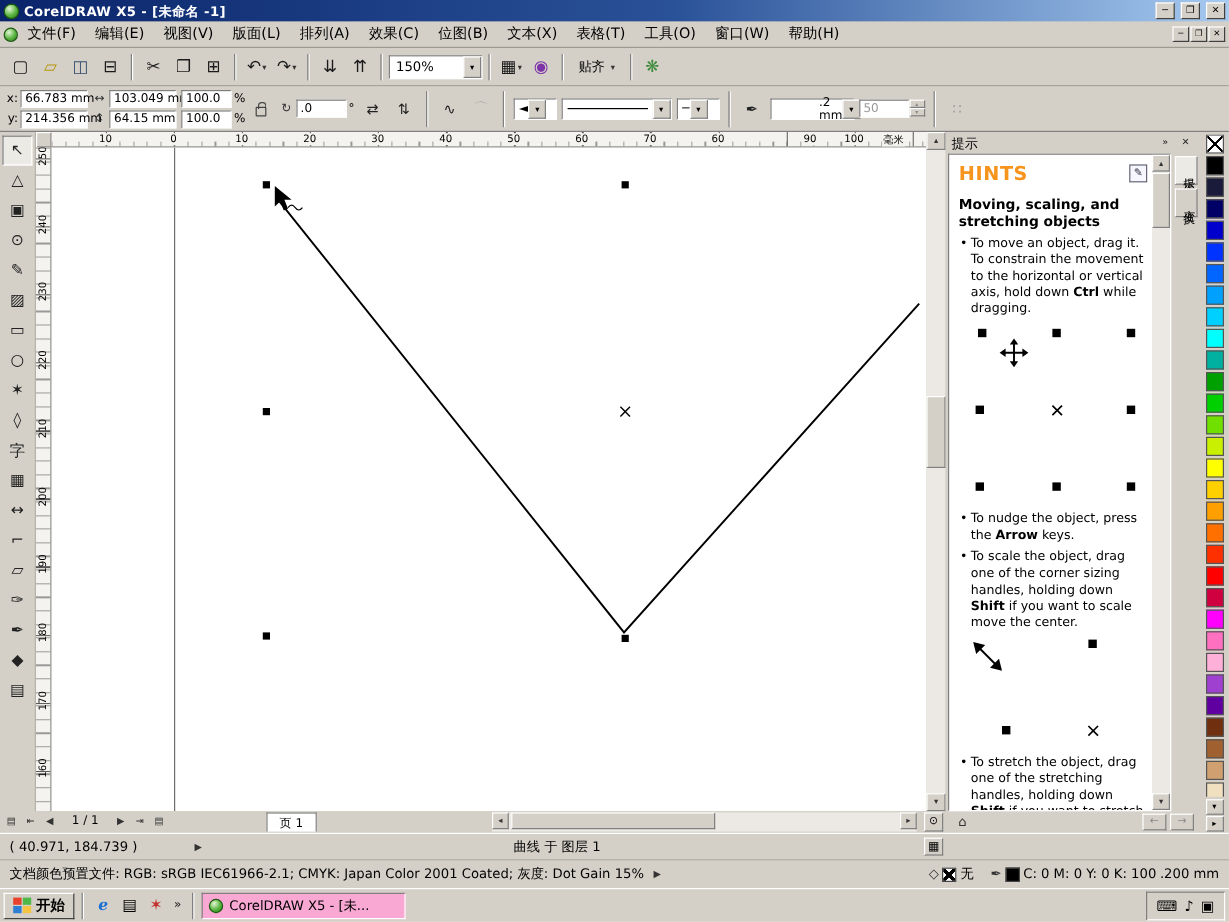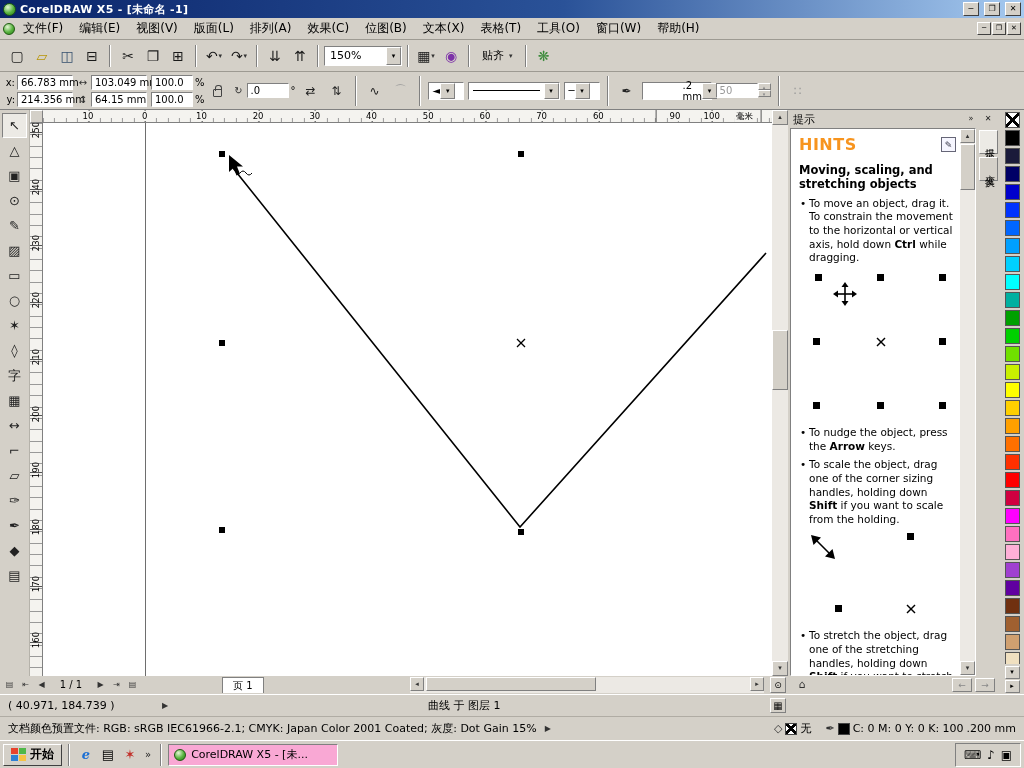--- a/index.html
+++ b/index.html
@@ -536,21 +536,21 @@
                 <line x1="-8" y1="0" x2="8" y2="0" stroke="#000" stroke-width="1.6"></line>
                 <line x1="0" y1="-8" x2="0" y2="8" stroke="#000" stroke-width="1.6"></line>
                 <polygon points="-12,0 -7,-3.5 -7,3.5" fill="#000"></polygon>
                 <polygon points="12,0 7,-3.5 7,3.5" fill="#000"></polygon>
                 <polygon points="0,-12 -3.5,-7 3.5,-7" fill="#000"></polygon>
                 <polygon points="0,12 -3.5,7 3.5,7" fill="#000"></polygon>
               </g>
             </svg>
           </li>
           <li class="hint" id="bullet-2" data-name="hint-item"><span data-name="hint-text">To nudge the object, press the </span><b data-name="hint-keyword">Arrow</b><span data-name="hint-text"> keys.</span></li>
-          <li class="hint" id="bullet-3" data-name="hint-item"><span data-name="hint-text">To scale the object, drag one of the corner sizing handles, holding down </span><b data-name="hint-keyword">Shift</b><span data-name="hint-text"> if you want to scale from the holding.</span></li>
+          <li class="hint" id="bullet-3" data-name="hint-item"><span data-name="hint-text">To scale the object, drag one of the corner sizing handles, holding down </span><b data-name="hint-keyword">Shift</b><span data-name="hint-text"> if you want to scale move the center.</span></li>
           <li class="hint-ill" data-name="hint-illustration-scale">
             <svg width="150" height="88" viewBox="0 0 150 88">
               <g data-name="resize-cursor-icon">
                 <line x1="8" y1="8" x2="24" y2="24" stroke="#000" stroke-width="1.6"></line>
                 <polygon points="4,4 14,6.5 6.5,14" fill="#000"></polygon>
                 <polygon points="28,28 18,25.5 25.5,18" fill="#000"></polygon>
               </g>
               <rect x="100" y="2" width="7" height="7" fill="#000"></rect>
               <rect x="28" y="74" width="7" height="7" fill="#000"></rect>
               <g stroke="#000" stroke-width="1.4">

